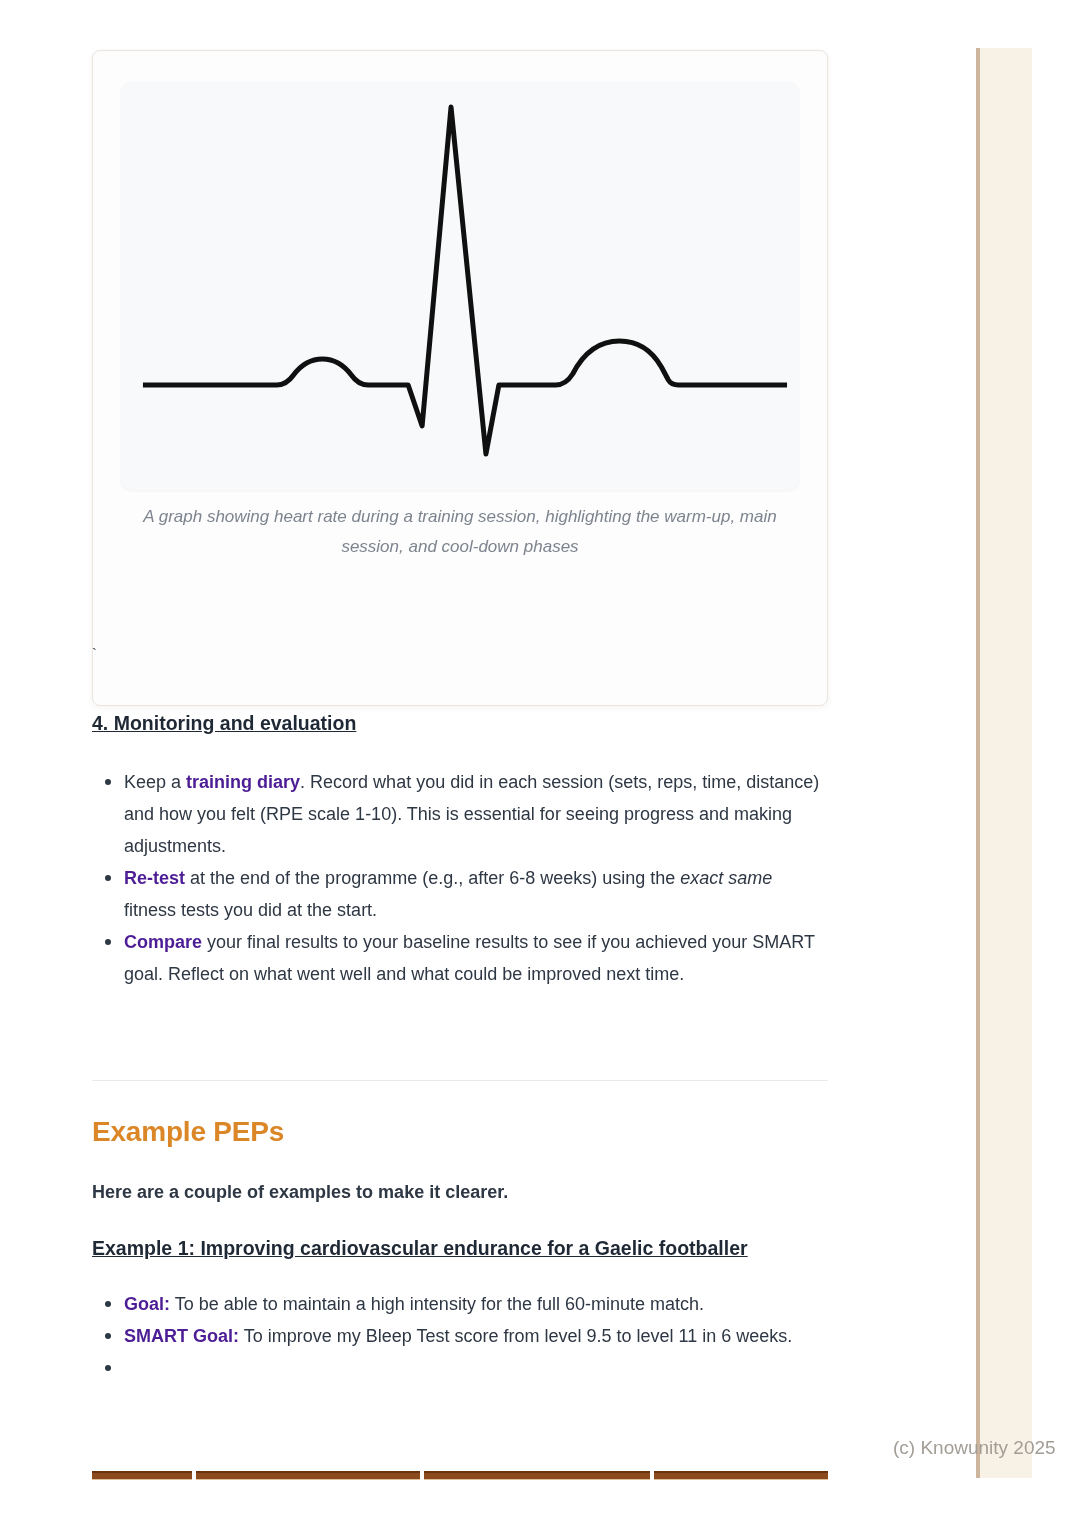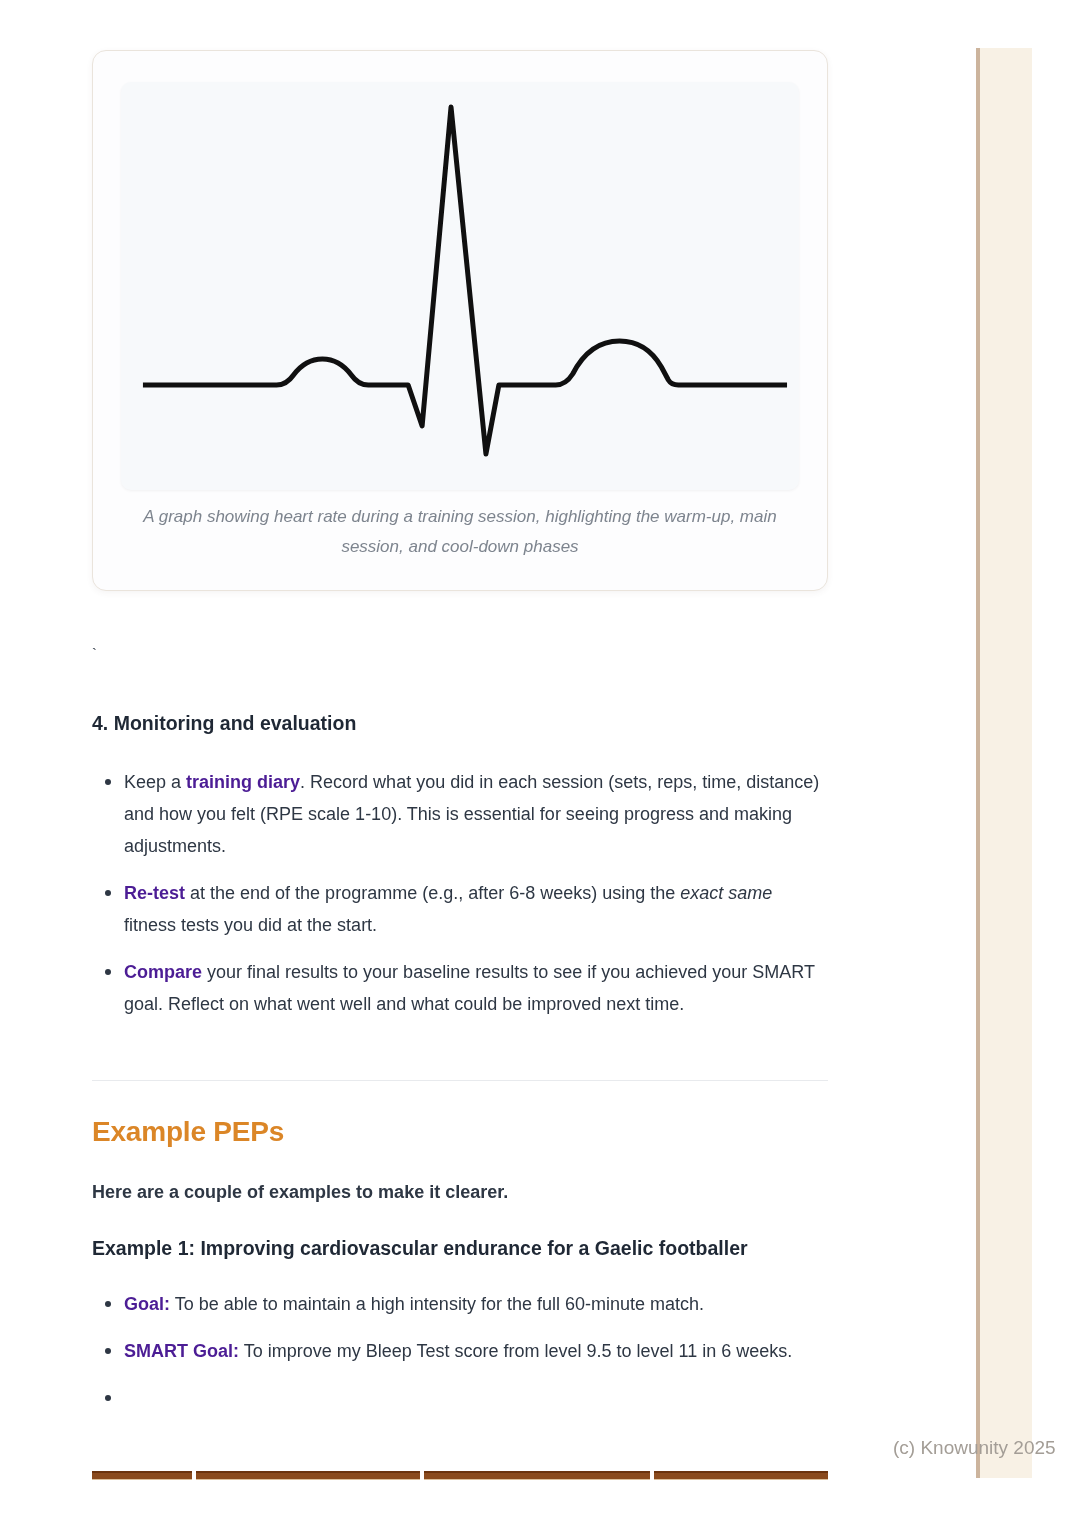--- a/index.html
+++ b/index.html
@@ -9,25 +9,25 @@
     font-family: "Liberation Sans", sans-serif;
     position: relative;
     overflow: hidden;
     color: #2e3744;
   }
 
   .section { position: absolute; left: 92px; width: 736px; }
 
   
   .figure-card {
-    top: 50px; height: 541px;
+    top: 50px; height: 656px;
     box-sizing: border-box;
     background: #fdfdfe;
     border: 1px solid #eae4dc;
-    border-radius: 14px;
+    border-radius: 8px;
     box-shadow: 0 2px 6px rgba(80,70,60,.06);
     padding: 31px 28px 0 28px;
   }
   .figure-image {
     height: 408px;
     background: #f7f9fb;
     border-radius: 10px;
     box-shadow: 0 1px 3px rgba(0,0,0,.05);
     overflow: hidden;
   }
@@ -38,36 +38,36 @@
     text-align: center;
     font-style: italic;
     font-size: 17px;
     line-height: 30px;
     color: #7d848e;
   }
 
   .stray { top: 645px; font-size: 15px; line-height: 18px; color: #2e3744; }
 
   .h-sub {
-    margin: 0; font-size: 19.5px; font-weight: 700; color: #1f2835; line-height: 24px;
+    margin: 0; font-size: 19.5px; font-weight: 700; color: #1f2835; line-height: 24px; text-decoration: underline;
   }
   .h-monitoring { top: 711px; }
   .h-example1 { top: 1236px; }
 
   ul.bullets { margin: 0; padding: 0; list-style: none; }
   .bullets-monitoring { top: 766px; }
   .bullets-example1 { top: 1288px; }
   ul.bullets li {
     position: relative;
     padding-left: 32px;
     font-size: 18px;
     line-height: 32px;
     color: #2e3744;
   }
-  ul.bullets li + li { margin-top: 15px; }
+  ul.bullets li + li { }
   .dot {
     position: absolute; left: 13px; top: 13px;
     width: 6px; height: 6px; border-radius: 50%;
     background: #2e3744;
   }
   ul.bullets b { font-weight: 700; color: #4c1d95; }
 
   .divider {
     top: 1080px; height: 0;
     border: none; border-top: 1px solid #e8eaed;

